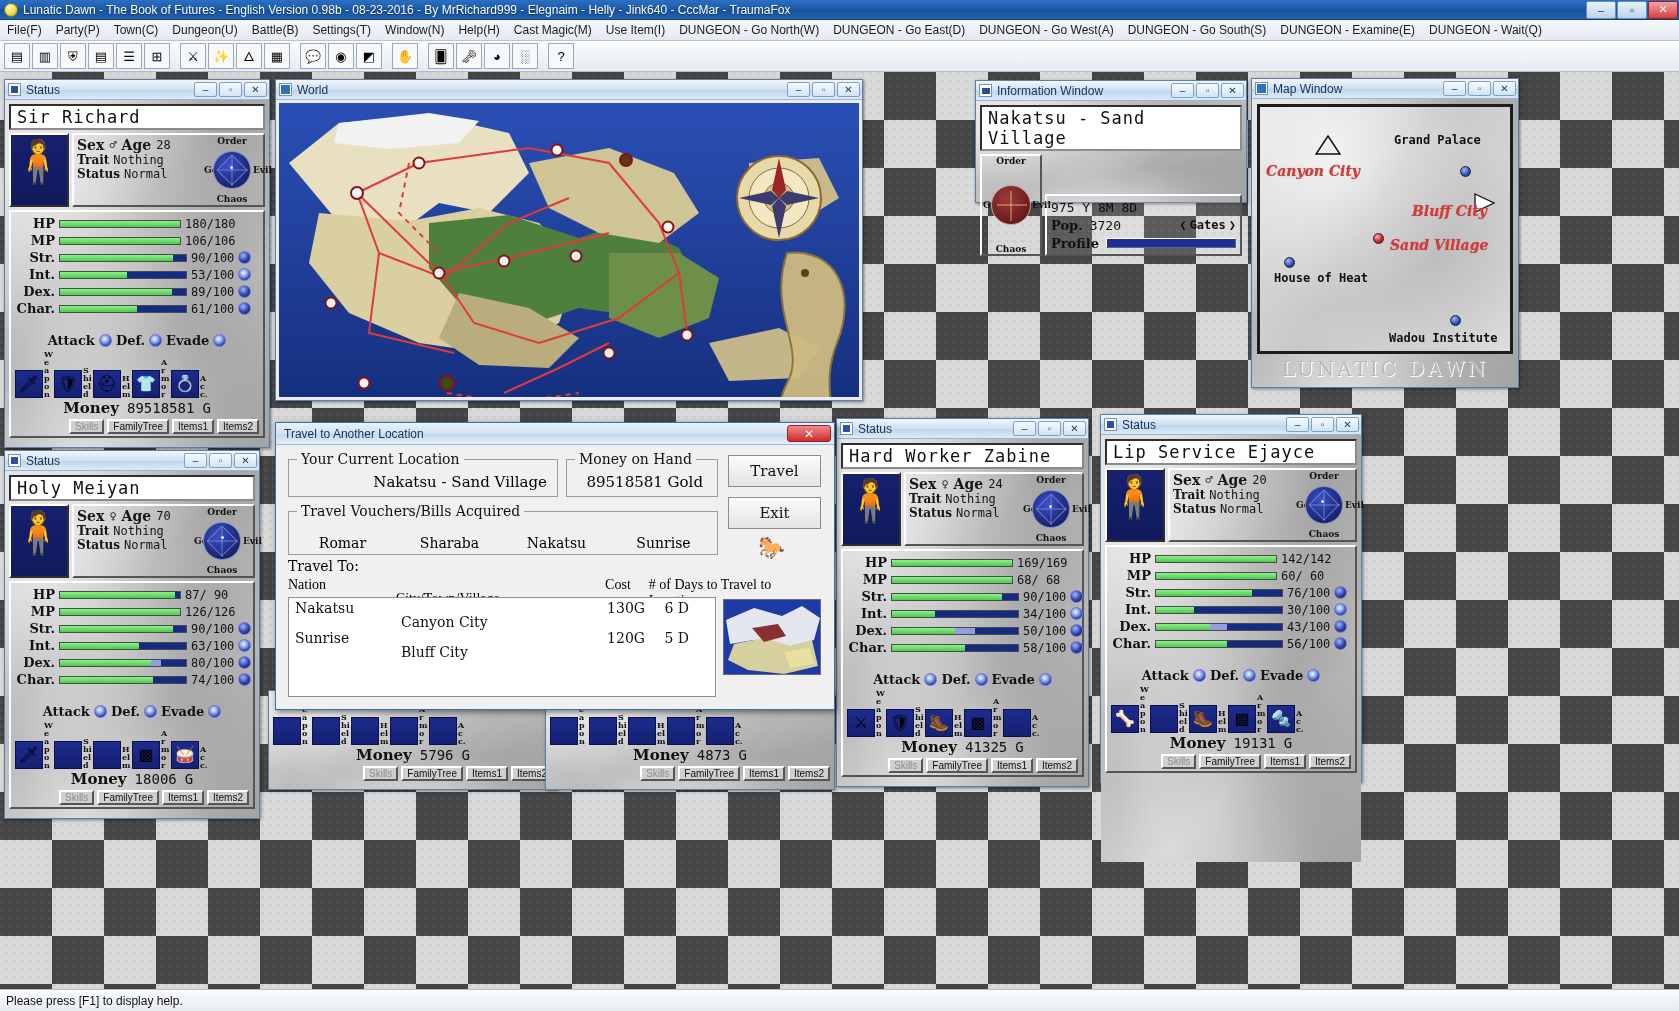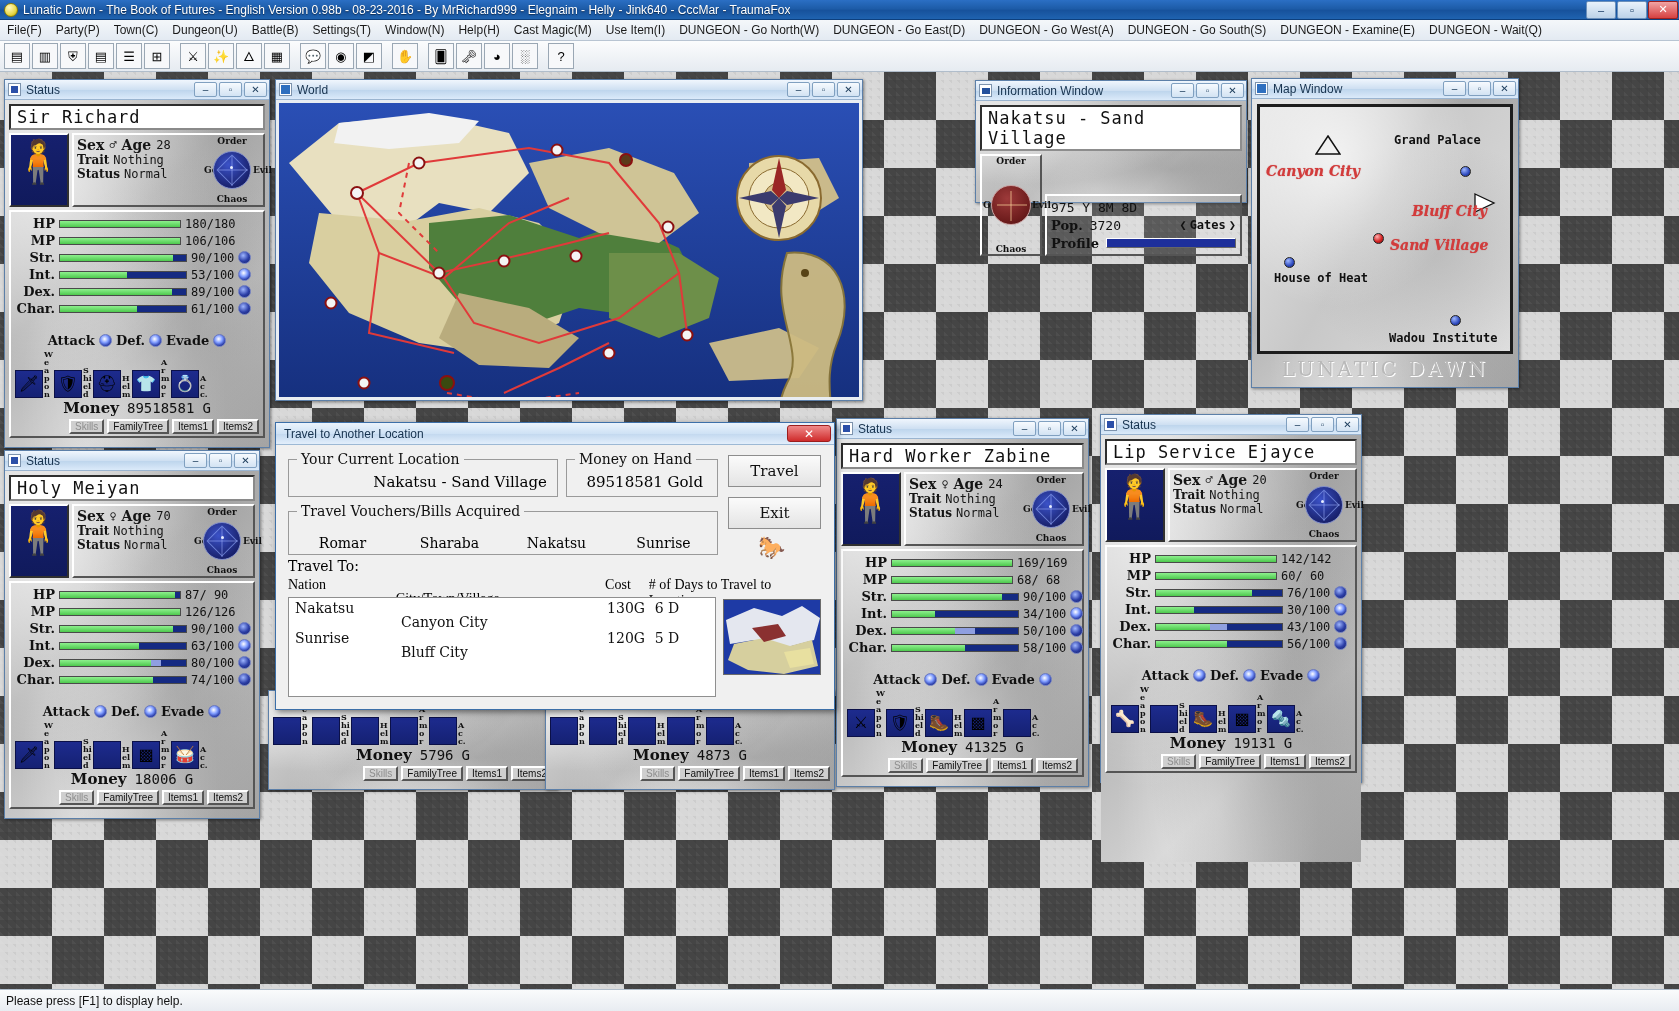--- a/index.html
+++ b/index.html
@@ -257,21 +257,21 @@
   .gbox > .legend{ position:absolute;top:-9px;left:8px;background:#f0f0f0;padding:0 4px;
                    font-family:"DejaVu Serif",serif;font-size:14px;color:#101010;}
   .tdbtn{ background:linear-gradient(to bottom,#fbfbfb,#e4e4e4); border:1px solid #8d8d8d;
           font-family:"DejaVu Serif",serif;font-size:15px;color:#101010;
           display:flex;align-items:center;justify-content:center;}
   .tdlist{ background:#fff;border:1px solid #8f8f8f; }
   .tdlist .hdrow, .tdlist .row{ display:flex; font-family:"DejaVu Serif",serif;font-size:14px;color:#101010;}
   .colN{ width:112px;padding-left:6px;}
   .colC{ width:182px;margin-top:14px;}
   .colCost{ width:62px;text-align:right;}
-  .colD{ width:70px;text-align:center;padding-right:26px;}
+  .colD{ width:70px;text-align:right;padding-right:26px;}
   .thumb{ width:100px;height:76px;border:1px solid #6b6b6b;
           background:linear-gradient(145deg,#2a49bd,#1d3596 50%,#24409e);position:relative;overflow:hidden;}
 
   .clip{ overflow:hidden; }
 </style>
 </head>
 <body>
 
 <div id="mdi-bg"></div>
 

